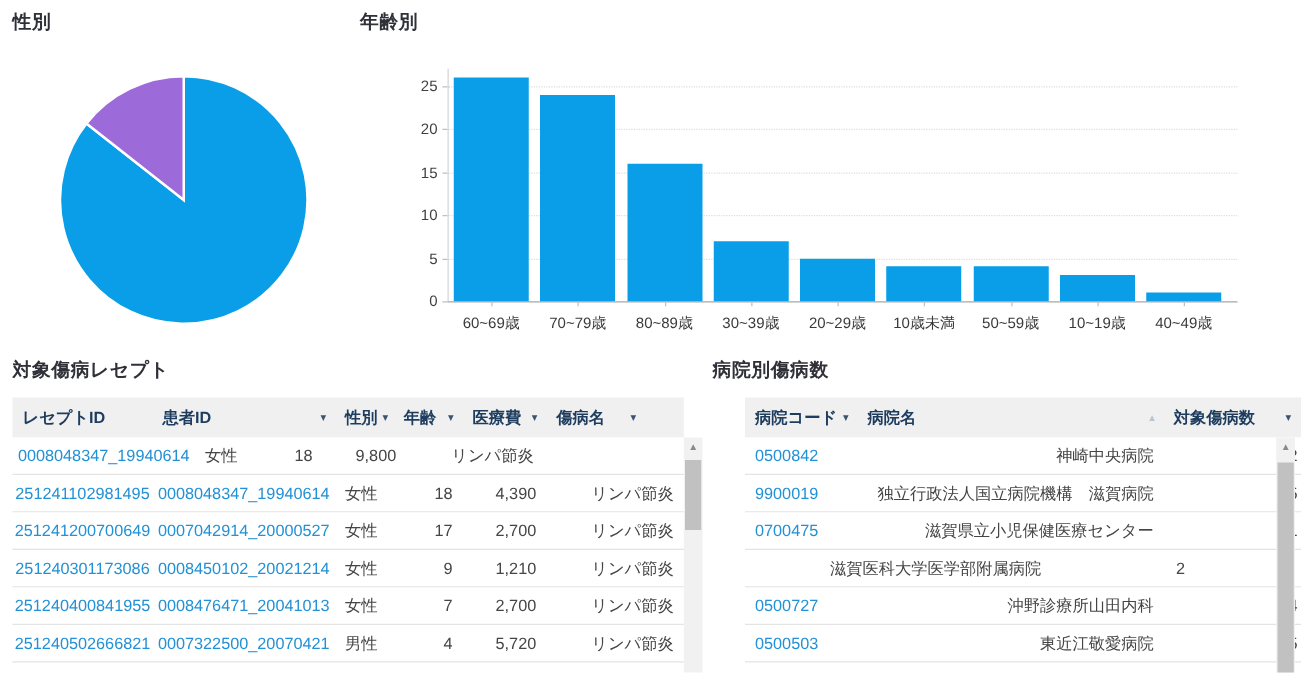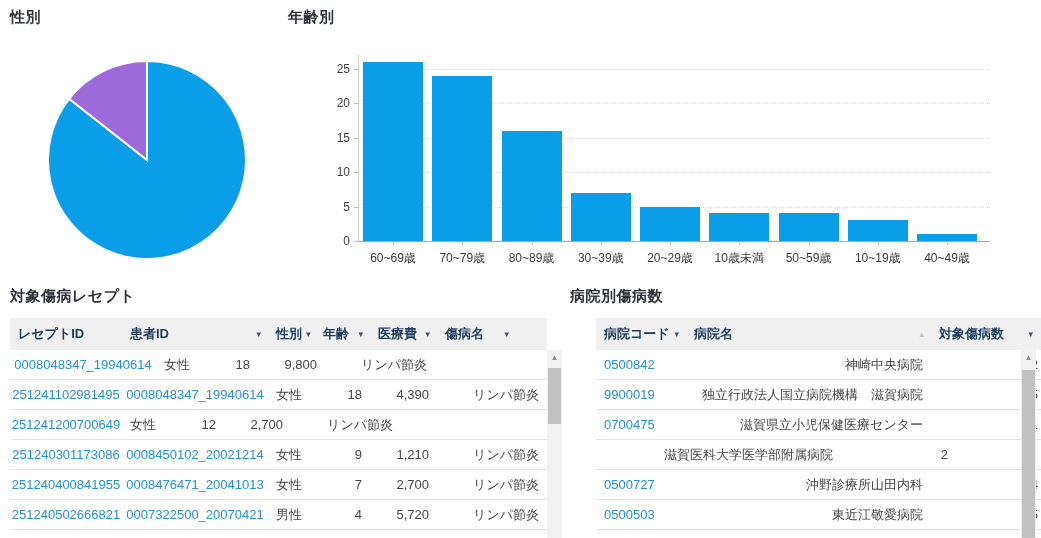--- a/index.html
+++ b/index.html
@@ -147,22 +147,23 @@
       <div class="grid-row">
         <div class="grid-cell al-center cell-link" style="width: 112px;">251241102981495</div>
         <div class="grid-cell al-center cell-link" style="width: 146px;">0008048347_19940614</div>
         <div class="grid-cell al-left" style="width: 47px;">女性</div>
         <div class="grid-cell al-right" style="width: 55px;">18</div>
         <div class="grid-cell al-right" style="width: 67px;">4,390</div>
         <div class="grid-cell al-right" style="width: 110px;">リンパ節炎</div>
       </div>
       <div class="grid-row">
         <div class="grid-cell al-center cell-link" style="width: 112px;">251241200700649</div>
-        <div class="grid-cell al-left" style="width: 47px;">女性</div>
-        <div class="grid-cell al-right" style="width: 55px;">12</div>
+        <div class="grid-cell al-center cell-link" style="width: 146px;">0007042914_20000527</div>
+        <div class="grid-cell al-left" style="width: 47px;">女性</div>
+        <div class="grid-cell al-right" style="width: 55px;">17</div>
         <div class="grid-cell al-right" style="width: 67px;">2,700</div>
         <div class="grid-cell al-right" style="width: 110px;">リンパ節炎</div>
       </div>
       <div class="grid-row">
         <div class="grid-cell al-center cell-link" style="width: 112px;">251240301173086</div>
         <div class="grid-cell al-center cell-link" style="width: 146px;">0008450102_20021214</div>
         <div class="grid-cell al-left" style="width: 47px;">女性</div>
         <div class="grid-cell al-right" style="width: 55px;">9</div>
         <div class="grid-cell al-right" style="width: 67px;">1,210</div>
         <div class="grid-cell al-right" style="width: 110px;">リンパ節炎</div>

